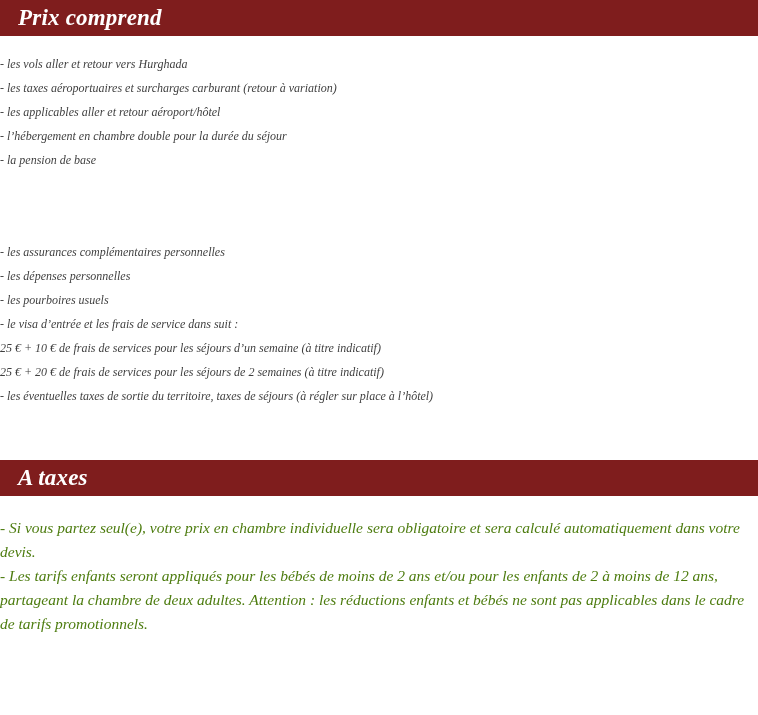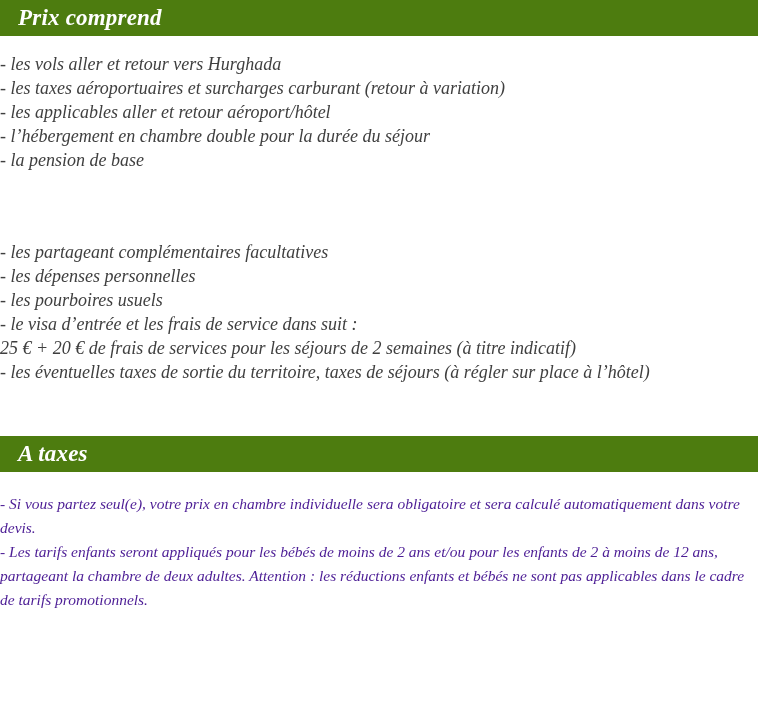--- a/index.html
+++ b/index.html
@@ -13,57 +13,57 @@
     font-family: "Liberation Serif", serif;
     color: #3a3a3a;
     overflow: hidden;
   }
   .page {
     width: 758px;
     height: 715px;
     position: relative;
   }
   .section-header {
-    background: #4d7c0f;
+    background: #7f1d1d;
     color: #ffffff;
     font-family: "Liberation Serif", serif;
     font-style: italic;
     font-weight: bold;
     font-size: 23px;
     line-height: 36px;
     padding: 0 0 0 18px;
     height: 36px;
     display: flex;
     align-items: center;
     letter-spacing: 0.2px;
   }
   .section-body {
     padding: 0 10px 0 0;
   }
   .line {
     font-family: "Liberation Serif", serif;
     font-style: italic;
-    font-size: 18px;
+    font-size: 12px;
     line-height: 24px;
     color: #3f3f3f;
     white-space: normal;
   }
   .block-included .line:first-child {
     padding-top: 4px;
   }
   .spacer-1 { height: 52px; }
   .spacer-2 { height: 52px; }
   .pad-top-sm { height: 16px; }
   .pad-top-lg { height: 20px; }
   .para {
     font-family: "Liberation Serif", serif;
     font-style: italic;
     font-size: 15.5px;
     line-height: 24px;
-    color: #4c1d95;
+    color: #4d7c0f;
   }
 </style>
 </head>
 <body>
 
 <div class="page">
 
   <div class="section">
     <div class="section-header">Prix comprend</div>
     <div class="section-body block-included">
@@ -74,24 +74,25 @@
       <div class="line">- l’hébergement en chambre double pour la durée du séjour</div>
       <div class="line">- la pension de base</div>
     </div>
   </div>
 
   <div class="spacer-1"></div>
 
   <div class="section">
     <div class="section-body">
       <div class="pad-top-sm"></div>
-      <div class="line">- les partageant complémentaires facultatives</div>
+      <div class="line">- les assurances complémentaires personnelles</div>
       <div class="line">- les dépenses personnelles</div>
       <div class="line">- les pourboires usuels</div>
       <div class="line">- le visa d’entrée et les frais de service dans suit :</div>
+      <div class="line">25 € + 10 € de frais de services pour les séjours d’un semaine (à titre indicatif)</div>
       <div class="line">25 € + 20 € de frais de services pour les séjours de 2 semaines (à titre indicatif)</div>
       <div class="line">- les éventuelles taxes de sortie du territoire, taxes de séjours (à régler sur place à l’hôtel)</div>
     </div>
   </div>
 
   <div class="spacer-2"></div>
 
   <div class="section">
     <div class="section-header">A taxes</div>
     <div class="section-body">

